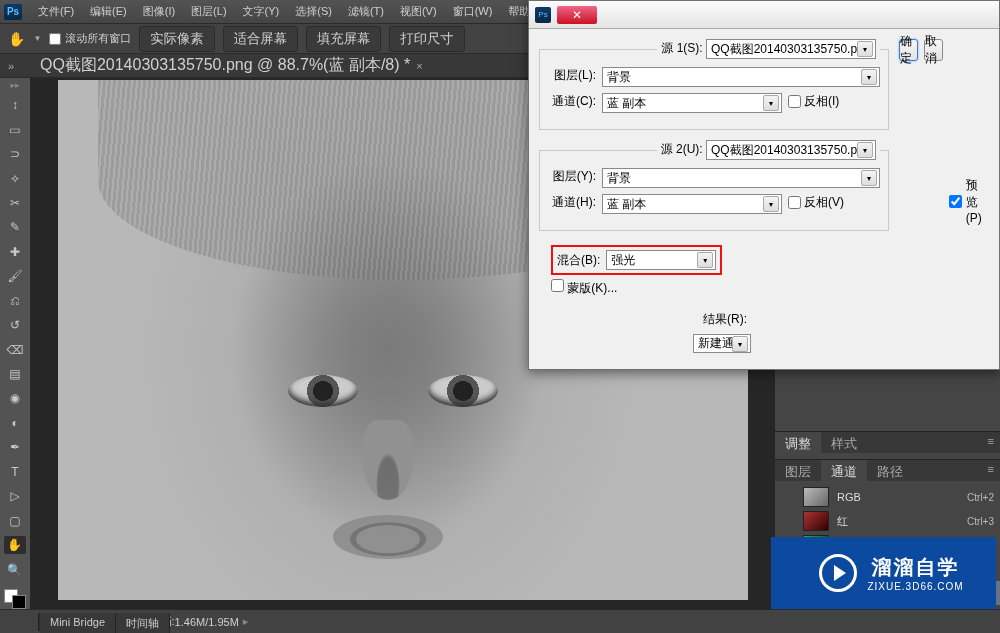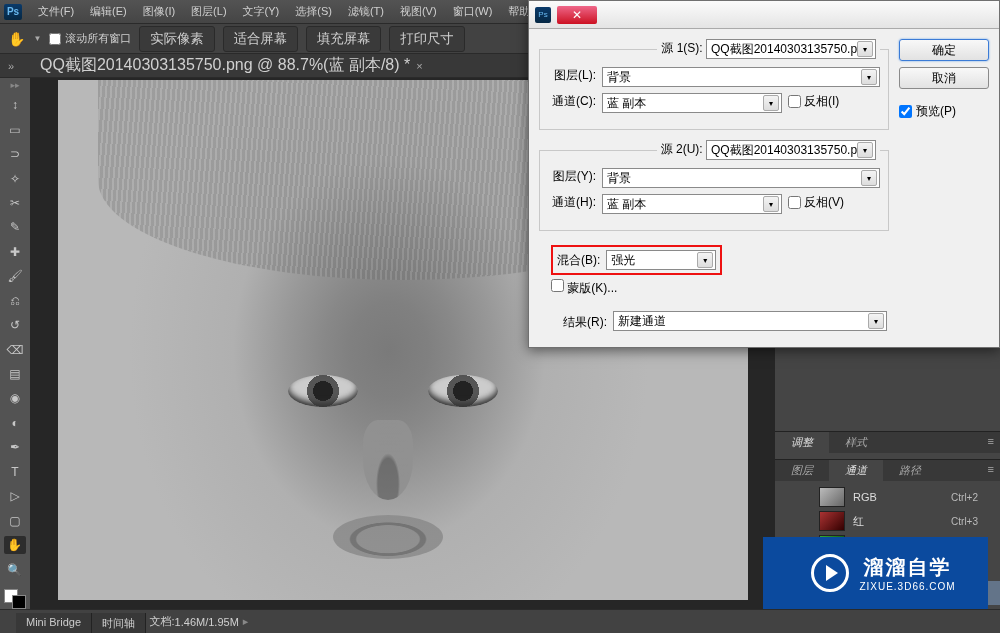--- a/index.html
+++ b/index.html
@@ -37,56 +37,56 @@
   .hair { position:absolute; top:0; left:40px; right:40px; height:200px; background: repeating-linear-gradient(95deg, #6a6a6a 0 3px, #9a9a9a 3px 5px); opacity:0.35; border-radius: 0 0 60% 60%; }
   .eye { position:absolute; width:70px; height:32px; background: radial-gradient(circle at 50% 50%, #222 0 10px, #555 10px 16px, #ccc 16px 100%); border-radius:50%; box-shadow: 0 -4px 6px #333 inset; }
   .eye.l { top:295px; left:230px; }
   .eye.r { top:295px; left:370px; }
   .nose { position:absolute; top:340px; left:305px; width:50px; height:80px; background: radial-gradient(ellipse at 50% 80%, #555 0 10px, transparent 12px), linear-gradient(#999,#888); border-radius: 30% 30% 50% 50%; opacity:0.6; }
   .lips { position:absolute; top:435px; left:275px; width:110px; height:44px; background: radial-gradient(ellipse at 50% 55%, #888 0 40%, #666 42% 48%, #888 50% 100%); border-radius:50%; opacity:0.8; }
   
   .rightpanels { width: 225px; background: #454545; display: flex; flex-direction: column; }
   .rp-spacer { flex: 1; }
   .tabs { display: flex; background: #383838; height: 22px; align-items: stretch; border-top: 1px solid #222; }
-  .tabs .t { padding: 3px 16px; color: #aaa; font-size: 11px; font-style: italic; }
+  .tabs .t { padding: 3px 10px; color: #aaa; font-size: 13px; }
   .tabs .t.act { background: #454545; color: #ddd; }
   .panel-menu { margin-left: auto; padding: 3px 6px; color: #aaa; }
   .chlist { padding: 4px 0; }
-  .chrow { display: flex; align-items: center; height: 24px; padding: 0 22px; gap: 8px; }
+  .chrow { display: flex; align-items: center; height: 24px; padding: 0 6px; gap: 8px; }
   .chrow.sel { background: #637489; }
   .eyeico { width: 14px; color: #ccc; font-size: 12px; }
   .thumb { width: 26px; height: 20px; background: linear-gradient(135deg,#bbb,#666); border: 1px solid #222; }
   .thumb.r { background: linear-gradient(135deg,#a33,#300); }
   .thumb.g { background: linear-gradient(135deg,#3a3,#030); }
   .thumb.b { background: linear-gradient(135deg,#33a,#003); }
   .chname { flex: 1; color: #ddd; }
   .short { color: #bbb; font-size: 10px; }
   
   
   .status { position: absolute; bottom: 0; left: 0; right: 0; height: 24px; background: #424242; display: flex; align-items: center; font-size: 11px; border-top: 1px solid #2a2a2a; }
   .zoomf { width: 70px; background: #2d2d2d; border: 1px solid #222; padding: 2px 6px; margin: 0 6px 0 38px; }
   .docinfo { margin-left: 30px; }
   
   
-  .watermark { position: absolute; right: 12px; bottom: 24px; width: 225px; height: 72px; background: #0b4a9e; color: #fff; display: flex; align-items: center; justify-content: center; gap: 10px; padding-left: 16px; }
+  .watermark { position: absolute; right: 4px; bottom: 24px; width: 225px; height: 72px; background: #0b4a9e; color: #fff; display: flex; align-items: center; justify-content: center; gap: 10px; padding-left: 16px; }
   .watermark .play { width: 38px; height: 38px; border: 3px solid #fff; border-radius: 50%; display: flex; align-items: center; justify-content: center; }
   .watermark .play::after { content: ""; border-left: 12px solid #fff; border-top: 8px solid transparent; border-bottom: 8px solid transparent; margin-left: 3px; }
   .wmtxt { display: flex; flex-direction: column; align-items: center; }
   .wmtxt .big { font-size: 20px; font-weight: bold; letter-spacing: 2px; }
   .wmtxt .sm { font-size: 10px; letter-spacing: 1px; }
   
   
   .dialog { position: absolute; top: 0; left: 528px; width: 472px; background: #f0f0f0; border: 1px solid #707070; box-shadow: 0 3px 12px rgba(0,0,0,.5); color: #000; font-size: 12px; }
   .dlg-title { height: 28px; background: linear-gradient(#fbfbfb,#e4e4e4); display: flex; align-items: center; padding: 0 6px; border-bottom: 1px solid #aaa; }
   .dlg-title .ico { width: 16px; height: 16px; background: linear-gradient(#0a3a6a,#062844); color: #69b9f0; font-size: 8px; display: flex; align-items: center; justify-content: center; border-radius: 2px; margin-right: 6px; }
   .dlg-title .ttl { flex: 1; }
   .dlg-close { width: 40px; height: 18px; background: linear-gradient(#e68,#c12); color: #fff; display: flex; align-items: center; justify-content: center; border-radius: 2px; font-size: 12px; }
   .dlg-body { display: flex; padding: 10px 10px 14px 10px; gap: 10px; }
   .dlg-left { flex: 1; }
-  .dlg-right { width: 90px; display: flex; flex-direction: column; gap: 6px; }
+  .dlg-right { width: 90px; display: flex; flex-direction: row; gap: 6px; }
   .dbtn { height: 22px; border: 1px solid #8a8a8a; background: linear-gradient(#f8f8f8,#e2e2e2); border-radius: 3px; display: flex; align-items: center; justify-content: center; }
   .dbtn.primary { border: 1px solid #3b7bd6; box-shadow: 0 0 2px #5a9be8; }
   .pv { display: flex; align-items: center; gap: 4px; margin-top: 8px; }
   
   fieldset.src { border: 1px solid #c8c8c8; padding: 8px 8px 10px 62px; margin-bottom: 10px; position: relative; }
   fieldset.src legend { padding: 0 4px; text-align: right; }
   .row { display: flex; align-items: flex-start; height: 26px; gap: 6px; }
   .row .lbl { width: 52px; text-align: right; margin-left: -58px; }
   .dd { flex: 1; height: 20px; border: 1px solid #8a8a8a; background: #fff; display: flex; align-items: center; padding: 0 4px; position: relative; }
   .dd .arrow, .dd2 .arrow { position: absolute; right: 2px; top: 1px; width: 16px; height: 16px; background: linear-gradient(#f4f4f4,#ddd); border: 1px solid #aaa; border-radius: 2px; display: flex; align-items: center; justify-content: center; font-size: 8px; }
@@ -95,25 +95,25 @@
   
   .bl-row { display: flex; align-items: flex-start; gap: 6px; padding: 4px 0 2px 12px; }
   .bl-row .lbl2 { width: 56px; text-align: right; }
   .blend-box { border: 2px solid #e11; padding: 3px 4px; display: flex; align-items: center; gap: 6px; }
   .blend-box .lbl2 { width: auto; }
   .blend-box .dd2 { width: 110px; }
   .op-row { display: flex; align-items: center; gap: 6px; padding: 3px 0 3px 2px; }
   .op-row .lbl3 { width: 76px; text-align: right; }
   .op-in { width: 34px; height: 18px; border: 1px solid #3b7bd6; background: #cce4ff; text-align: center; }
   .mask-row { padding: 2px 0 8px 12px; display:flex; align-items:flex-end; gap:4px; }
-  .res-row { display: flex; align-items: flex-end; gap: 6px; padding: 6px 2px 2px 18px; }
+  .res-row { display: flex; align-items: center; gap: 6px; padding: 6px 2px 2px 18px; flex-direction: column; }
   .res-row .lblr { width: 50px; text-align: right; }
   .res-dd { flex: 1; }
   
-  .bottombar2 { position:absolute; left:16px; bottom:0; display:flex; height:20px; background:#383838; }
+  .bottombar2 { position:absolute; left:40px; bottom:0; display:flex; height:20px; background:#383838; }
   .bottombar2 .bt { padding:3px 10px; border-right:1px solid #222; color:#ccc; font-size:11px; }
 </style>
 </head>
 <body>
 
 <div class="menubar">
   <div class="ps-logo">Ps</div>
   <span class="mi">文件(F)</span>
   <span class="mi">编辑(E)</span>
   <span class="mi">图像(I)</span>

